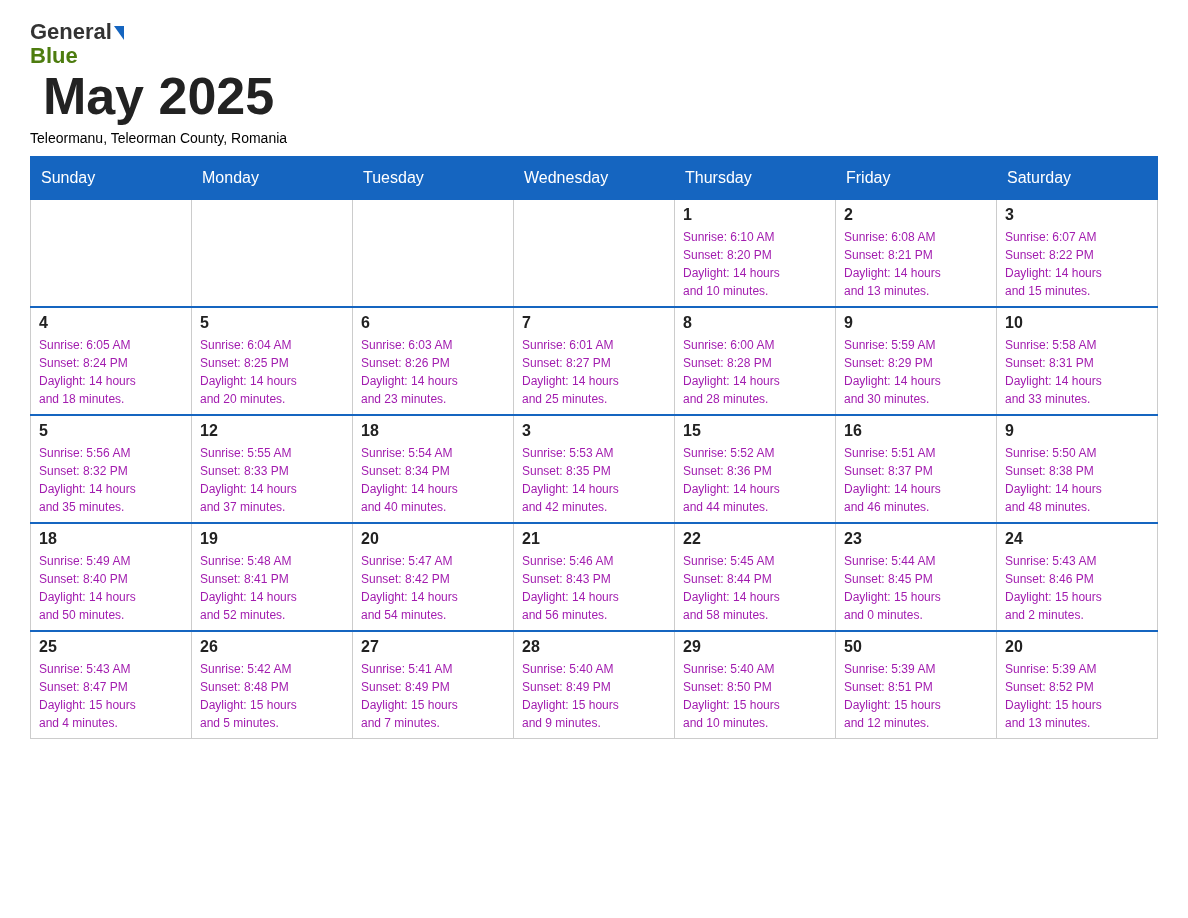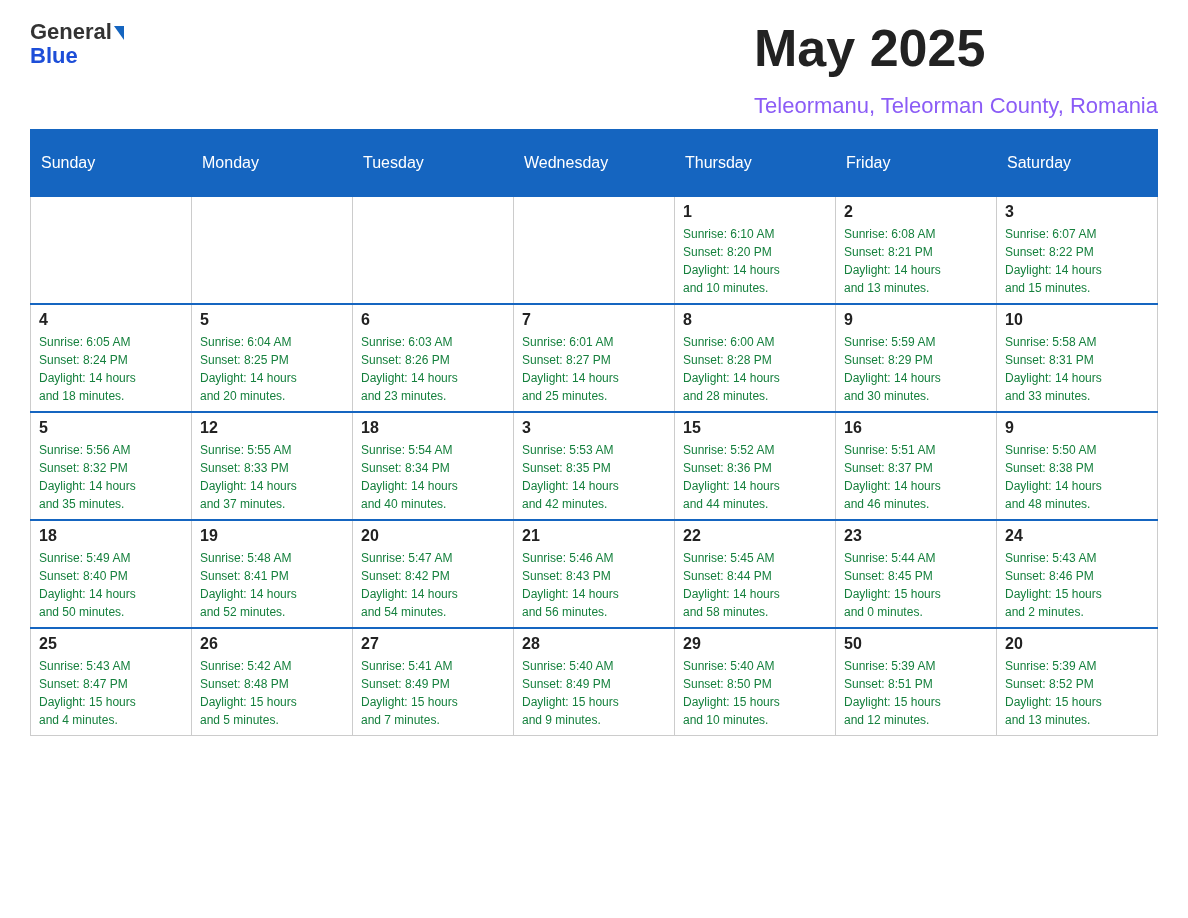--- a/index.html
+++ b/index.html
@@ -8,84 +8,85 @@
       background: #fff;
       width: 1188px;
       min-height: 918px;
       padding: 20px 30px;
     }
     .header-area {
       display: flex;
       justify-content: space-between;
       align-items: flex-start;
       margin-bottom: 10px;
+      flex-direction: column;
     }
     .logo {
       display: flex;
       flex-direction: column;
       font-size: 22px;
       font-weight: bold;
       color: #333;
       line-height: 1.1;
     }
     .logo-general { color: #333; }
-    .logo-blue { color: #1d4ed8; }
+    .logo-blue { color: #4d7c0f; }
     .logo-triangle {
       display: inline-block;
       width: 0;
       height: 0;
       border-left: 10px solid transparent;
       border-top: 14px solid #1565c0;
       margin-left: 2px;
       vertical-align: middle;
     }
     .title-area {
-      text-align: left;
+      text-align: center;
     }
     .month-title {
       font-size: 52px;
       font-weight: bold;
       color: #222;
       line-height: 1.1;
     }
     .location-title {
-      font-size: 22px;
-      color: #8b5cf6;
-      margin-top: 16px;
+      font-size: 14px;
+      color: #000000;
+      margin-top: 4px;
     }
     .calendar {
       width: 100%;
       border-collapse: collapse;
       margin-top: 10px;
     }
     .calendar th {
       background-color: #1565c0;
       color: #fff;
-      padding: 24px 10px;
+      padding: 12px 10px;
       text-align: left;
       font-size: 16px;
       font-weight: normal;
       border: 1px solid #1565c0;
     }
     .calendar td {
       border: 1px solid #ccc;
       vertical-align: top;
       padding: 6px 8px;
       width: 14.28%;
       min-height: 110px;
     }
     .day-number {
       font-size: 16px;
       color: #222;
       font-weight: bold;
       margin-bottom: 4px;
     }
     .day-info {
       font-size: 12px;
-      color: #15803d;
+      color: #a21caf;
       line-height: 1.5;
     }
     .empty-cell {
       background: #fff;
     }
     .row-separator td {
       border-top: 2px solid #1565c0;
     }
   </style>
 </head>

